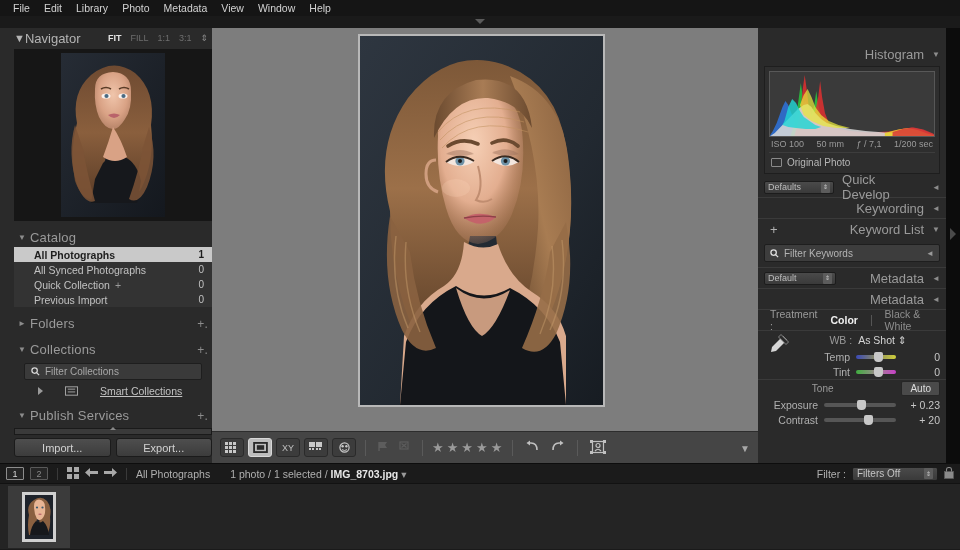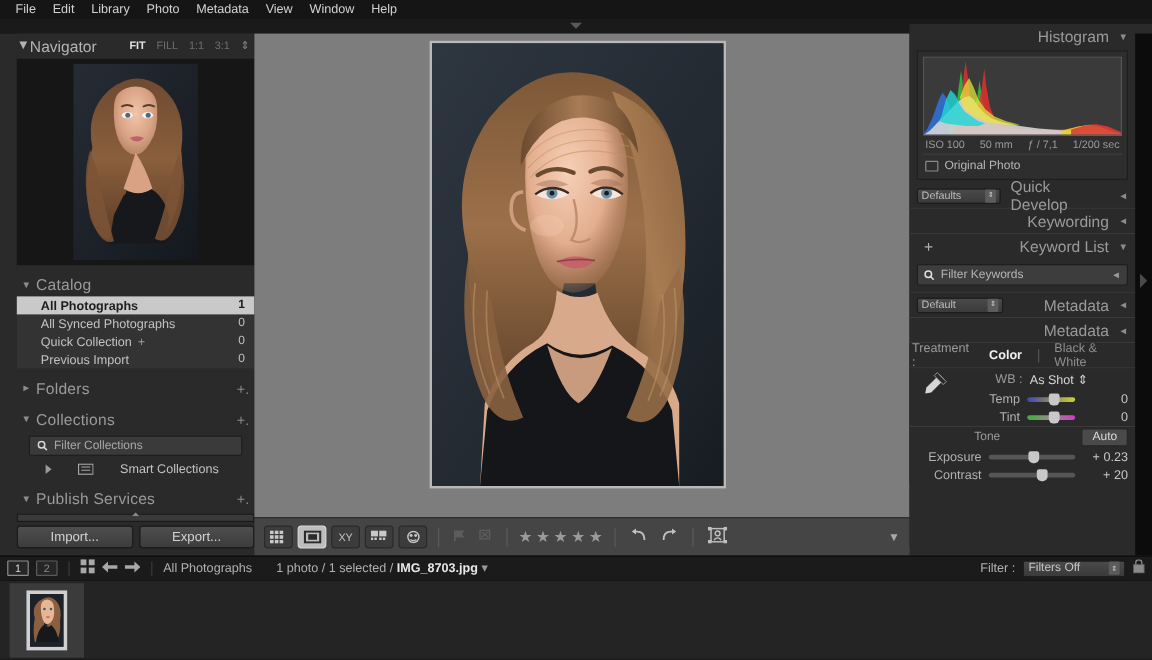--- a/index.html
+++ b/index.html
@@ -85,21 +85,21 @@
 
   .section-gap{ height:7px; }
 
   .filterbox{
     margin:4px 0 0 10px; width:178px; height:17px; background:#3a3a3a;
     border:1px solid #1e1e1e; border-radius:2px; display:flex; align-items:center; padding:0 6px; gap:5px;
   }
   .filterbox .txt{ font-size:10px; color:#a8a8a8; }
   .subrow{
     margin:3px 0 0 10px; width:178px; height:16px; display:flex; align-items:center; gap:22px;
-    padding-left:14px; font-size:10.5px; color:#c2c2c2;
+    padding-left:14px; font-size:10.5px; color:#c2c2c2;text-decoration:underline;
   }
   .tri-r{ width:0;height:0;border-top:4px solid transparent;border-bottom:4px solid transparent;border-left:5px solid #9a9a9a; }
 
   .pubbar{ margin-top:3px; width:198px; height:7px; background:#3a3a3a; border:1px solid #1a1a1a; position:relative;}
   .pubbar:after{content:"";position:absolute;left:50%;top:-2px;margin-left:-3px;width:0;height:0;
     border-left:3px solid transparent;border-right:3px solid transparent;border-bottom:3px solid #888;}
 
   .btnrow{ position:absolute; left:14px; bottom:6px; width:198px; display:flex; gap:5px; }
   .lrbtn{
     flex:1; height:19px; border-radius:3px; border:1px solid #1b1b1b;
@@ -126,21 +126,21 @@
     width:24px;height:19px;border-radius:3px; display:flex;align-items:center;justify-content:center;
     background:#3c3c3c; border:1px solid #2a2a2a;
   }
   .tbtn.on{ background:#bdbdbd; border-color:#d8d8d8; }
   .tsep{ width:1px; height:16px; background:#5a5a5a; margin:0 5px; }
   .stars{ display:flex; gap:2px; color:#9a9a9a; font-size:13px; letter-spacing:1px;}
   .tb-right{ margin-left:auto; }
 
   
   .rightpanel{
-    position:absolute; left:758px; top:4px; width:202px; height:435px; background:#2a2a2a;
+    position:absolute; left:758px; top:28px; width:202px; height:435px; background:#2a2a2a;
   }
   .rp-inner{ position:absolute; left:0; top:0; width:188px; height:435px; background:#2a2a2a; }
   .panel-edge-r{ position:absolute; right:0; top:12px; width:14px; height:435px; background:#0c0c0c; }
   .panel-edge-r .tri{
     position:absolute; right:4px; top:200px;
     width:0;height:0;border-top:6px solid transparent;border-bottom:6px solid transparent;
     border-left:6px solid #4a4a4a;
   }
   .rhdr{
     display:flex; align-items:center; justify-content:flex-end; height:20px;
@@ -163,21 +163,21 @@
   .selbox .stepper{ margin-left:auto; width:9px;height:11px;background:#5c5c5c;border-radius:1px; font-size:6px;
     display:flex;align-items:center;justify-content:center;color:#d0d0d0;line-height:1;}
 
   .kwfilter{
     margin:5px 6px; height:18px; background:#3d3d3d; border:1px solid #1e1e1e; border-radius:2px;
     display:flex; align-items:center; padding:0 5px; gap:5px;
   }
   .kwfilter .txt{ font-size:10px; color:#b4b4b4; }
 
   .qd{ background:#2a2a2a; }
-  .qd-treat{ display:flex; align-items:center; height:20px; padding:0 2px; gap:8px; font-size:10.5px; }
+  .qd-treat{ display:flex; align-items:center; height:20px; padding:0 12px; gap:8px; font-size:10.5px; }
   .qd-treat .lab{ color:#9a9a9a; }
   .qd-treat .opt{ color:#8e8e8e; padding:1px 5px;}
   .qd-treat .opt.sel{ color:#f0f0f0; font-weight:bold; }
   .vbar{ width:1px;height:11px;background:#555; }
 
   .qd-wb{ display:flex; align-items:center; height:18px; padding:0 6px; font-size:10.5px; justify-content:center; gap:6px;}
   .qd-wb .lab{ color:#9a9a9a; }
   .qd-wb .val{ color:#d4d4d4; }
 
   .slrow{ display:flex; align-items:center; height:15px; padding:0 6px; font-size:10.5px; gap:6px; }

